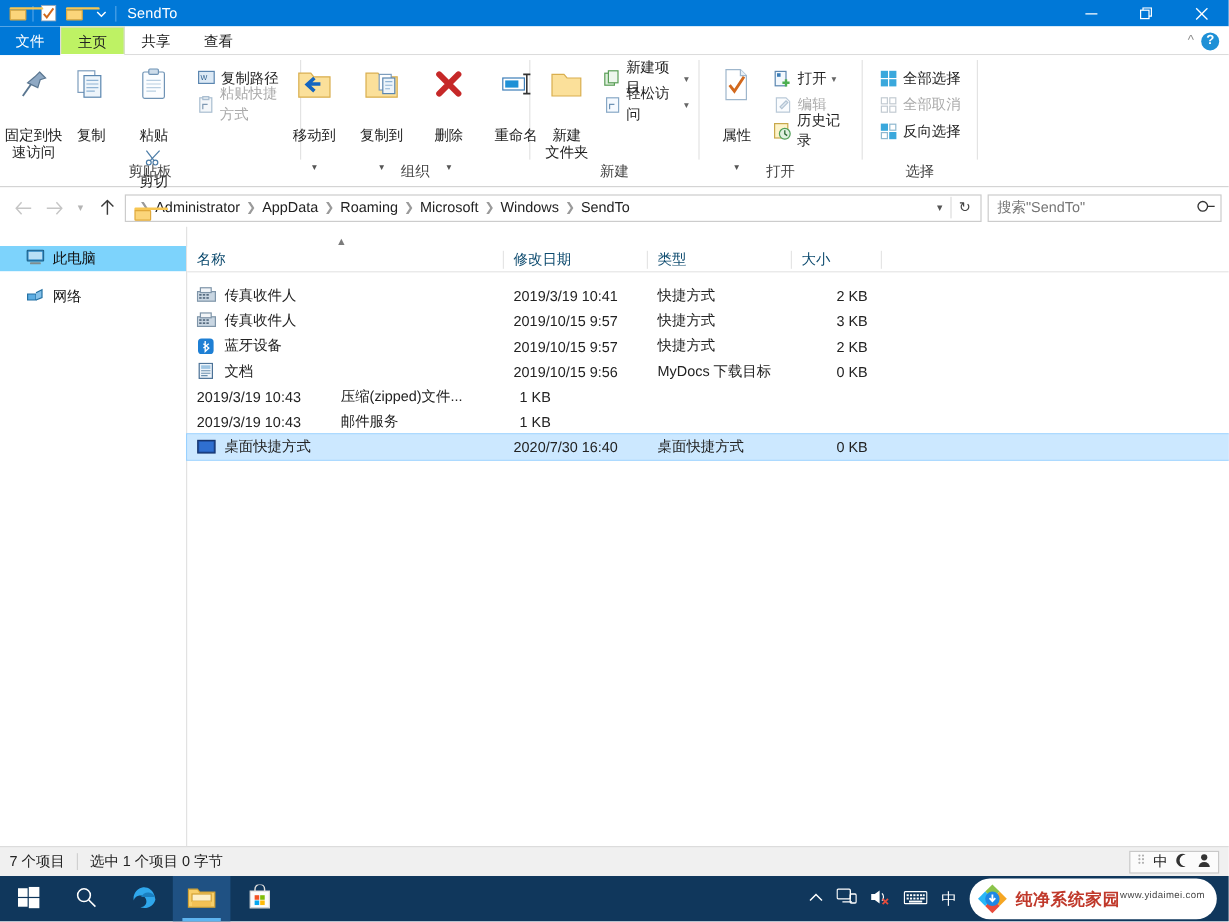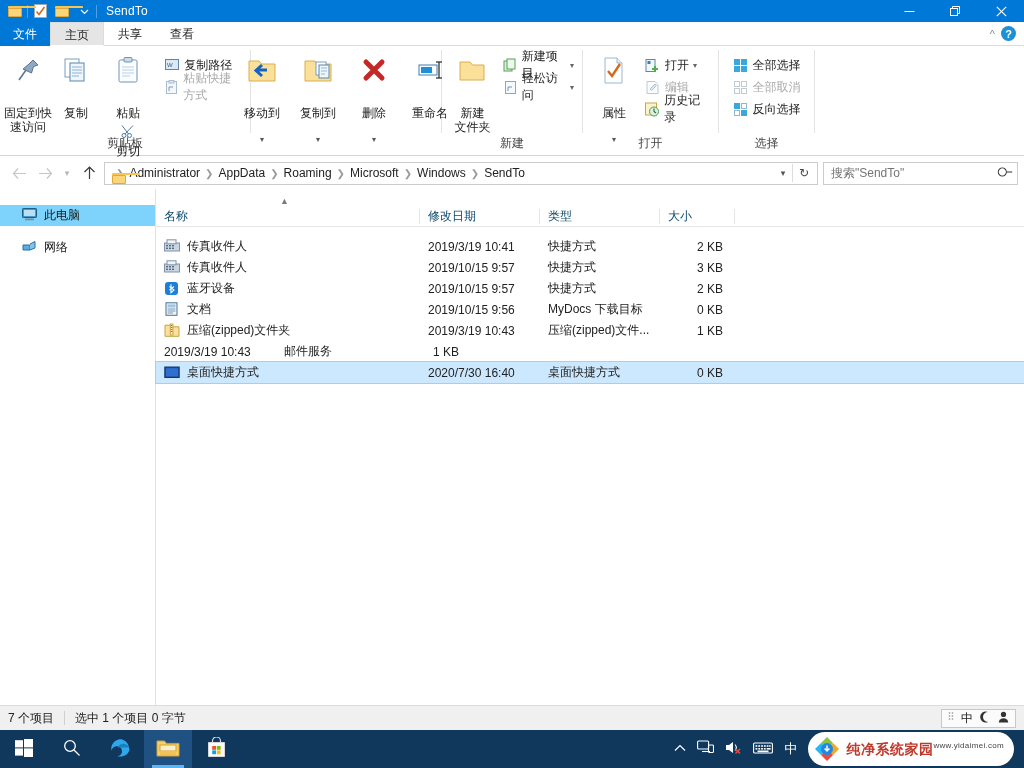--- a/index.html
+++ b/index.html
@@ -30,31 +30,31 @@
 
   
   .folder-ico { position:relative; width:14px; height:11px; }
   .folder-ico .tab { position:absolute; top:0; left:0; width:6px; height:2px; background:#f7c652; border-radius:1px 1px 0 0;}
   .folder-ico .body { position:absolute; top:2px; left:0; width:14px; height:9px; background:#fbd57a; border:1px solid #e0a93b; border-radius:0 1px 1px 1px;}
 
   
   .tabbar {
     position:absolute; top:22px; left:0; width:1024px; height:24px;
     background:#ffffff; border-bottom:1px solid #dcdcdc;
-    display:flex; align-items:center;
+    display:flex; align-items:flex-start;
   }
   .tab-file {
     background:#0078d7; color:#fff; height:24px; line-height:24px;
     padding:0 13px; font-size:12px;
   }
   .tab {
     height:24px; line-height:24px; padding:0 14px; font-size:12px; color:#222;
     background:transparent;
   }
-  .tab.active { background:#e5e5e5; border:1px solid #dcdcdc; border-bottom:1px solid #fff; margin-bottom:-1px; }
+  .tab.active { background:#bef264; border:1px solid #dcdcdc; border-bottom:1px solid #fff; margin-bottom:-1px; }
   .tabbar-right { margin-left:auto; display:flex; align-items:center; gap:6px; padding-right:8px; height:24px;}
   .chev-up { color:#888; font-size:11px; }
   .help-ico {
     width:15px; height:15px; border-radius:50%; background:#1e90d6; color:#fff;
     font-size:11px; display:flex; align-items:center; justify-content:center; font-weight:bold;
   }
 
   
   .ribbon {
     position:absolute; top:46px; left:0; width:1024px; height:110px;
@@ -368,20 +368,21 @@
               <rect x="5" y="8" width="18" height="10" fill="#fff" stroke="#3d7eb8"></rect>
               <rect x="7" y="10" width="11" height="6" fill="#1e90d6"></rect>
               <line x1="25" y1="5" x2="25" y2="21" stroke="#333" stroke-width="1.3"></line>
               <line x1="22" y1="5" x2="28" y2="5" stroke="#333" stroke-width="1.3"></line>
               <line x1="22" y1="21" x2="28" y2="21" stroke="#333" stroke-width="1.3"></line>
             </svg>
           </div>
           <div class="lbl"><span>重命名</span></div>
         </div>
       </div>
+      <div class="rgroup-label">组织</div>
     </div>
 
     <div class="rgroup-sep"></div>
 
     <div class="rgroup" style="width:140px;">
       <div class="rgroup-body">
         <div class="bigbtn">
           <div class="ico">
             <svg width="30" height="28" viewBox="0 0 30 28">
               <path d="M3 5 h10 l2.5 3 H27 v15 H3 Z" fill="#fbe09a" stroke="#d9ae4e"></path>
@@ -690,35 +691,20 @@
                 </svg>
             </span>
             <span>文档</span>
           </div>
           <div class="cell" style="width:120px;">2019/10/15 9:56</div>
           <div class="cell" style="width:120px;">MyDocs 下载目标</div>
           <div class="cell right" style="width:75px;">0 KB</div>
         </div>
 
         <div class="row">
-          <div class="cell-name" style="width:264px;">
-            <span class="fico">
-              <svg width="16" height="15" viewBox="0 0 16 15">
-                  <path d="M1 2.2 h5 l1.4 1.6 H15 v9.5 H1 Z" fill="#fbdf9b" stroke="#c9a345"></path>
-                  <rect x="6.3" y="1" width="2.6" height="11" fill="#fdf5dd" stroke="#c9a345"></rect>
-                  <g fill="#9a7a2c">
-                    <rect x="6.9" y="2" width="1.4" height="1"></rect>
-                    <rect x="6.9" y="4" width="1.4" height="1"></rect>
-                    <rect x="6.9" y="6" width="1.4" height="1"></rect>
-                    <rect x="6.9" y="8" width="1.4" height="1"></rect>
-                  </g>
-                </svg>
-            </span>
-            <span>压缩(zipped)文件夹</span>
-          </div>
           <div class="cell" style="width:120px;">2019/3/19 10:43</div>
           <div class="cell" style="width:120px;">压缩(zipped)文件...</div>
           <div class="cell right" style="width:75px;">1 KB</div>
         </div>
 
         <div class="row">
           <div class="cell" style="width:120px;">2019/3/19 10:43</div>
           <div class="cell" style="width:120px;">邮件服务</div>
           <div class="cell right" style="width:75px;">1 KB</div>
         </div>

